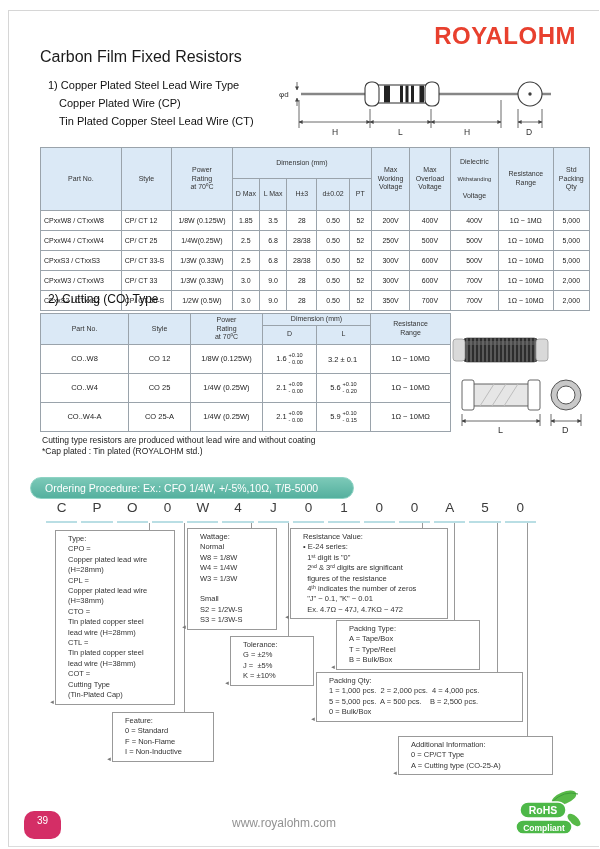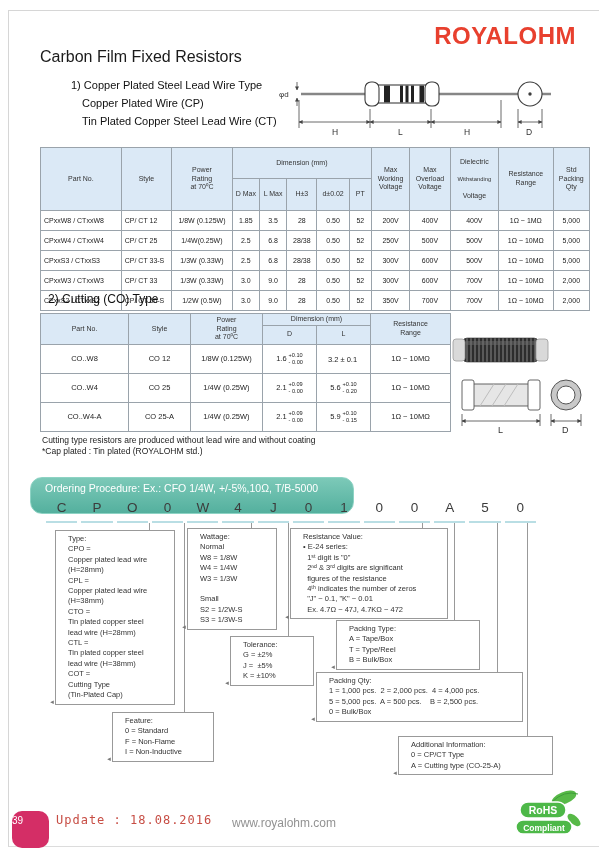--- a/index.html
+++ b/index.html
@@ -2,40 +2,40 @@
 <html><head>
 <meta charset="utf-8">
 <style>
   html,body{margin:0;padding:0;width:600px;height:849px;overflow:hidden;background:#fff;
     font-family:"Liberation Sans", sans-serif;color:#222;}
   #page{position:absolute;left:0;top:0;width:600px;height:849px;background:#fff;}
   .page-edge{position:absolute;left:8px;top:10px;width:590px;height:835px;
     border-left:1px solid #d6d6d6;border-top:1px solid #d6d6d6;border-bottom:1px solid #dcdcdc;pointer-events:none;}
   .brand{position:absolute;right:24px;top:22px;font-size:24px;font-weight:bold;color:#e8402e;letter-spacing:.5px;}
   .title{position:absolute;left:40px;top:48px;font-size:16px;color:#1a1a1a;}
-  .sec1{position:absolute;left:48px;top:76px;font-size:11px;line-height:18px;color:#111;margin-left:23px;}
+  .sec1{position:absolute;left:48px;top:76px;font-size:11px;line-height:18px;color:#111;}
   .sec1 .ind{padding-left:11px;}
   .sec2{position:absolute;left:48px;top:292px;font-size:12px;color:#111;}
   
   table{border-collapse:collapse;table-layout:fixed;position:absolute;background:#fff;}
   .t1{left:40px;top:147px;width:550px;}
   .t2{left:40px;top:313px;width:410px;}
   th,td{border:1px solid #9aa3ab;font-weight:normal;text-align:center;vertical-align:middle;padding:1px;}
   th{background:#dbe9f6;font-size:7px;color:#333;white-space:pre-line;line-height:8.5px;}
   .t1 td{font-size:7px;height:17px;color:#222;}
   .t2 td{font-size:7.5px;height:26px;}
   .t1 .lft{text-align:left;padding-left:3px;}
   .small-h{font-size:5.8px;}
   .tolstack{display:inline-flex;flex-direction:column;font-size:5.6px;line-height:6.4px;text-align:left;
     margin-left:2px;vertical-align:middle;}
   .num{font-size:7.5px;vertical-align:middle;}
   
   .note{position:absolute;left:42px;font-size:8.5px;color:#222;line-height:11px;}
   
-  .obar{position:absolute;left:30px;top:477px;width:324px;height:37px;border-radius:12px;
+  .obar{position:absolute;left:30px;top:477px;width:324px;height:22px;border-radius:12px;
     background:linear-gradient(180deg,#7cc9b8,#54b09e);border:1px solid #8ed3c4;
     color:#fff;font-size:10.5px;line-height:21px;padding-left:14px;box-sizing:border-box;}
   
   .code-row{position:absolute;left:44px;top:500px;width:494px;display:flex;}
   .code-cell{flex:1;text-align:center;font-size:13.5px;color:#3c3c3c;padding-bottom:4px;
     border-bottom:2px solid #b9dee4;margin:0 2px;height:17px;}
   
   .obox{position:absolute;border:1px solid #999;background:#fff;padding:3px 12px;
     font-size:7.5px;line-height:10.4px;color:#333;}
   .obox div{white-space:pre;min-height:10.4px;}
@@ -43,22 +43,22 @@
   .conn{position:absolute;width:0;border-left:1px solid #999;}
   #box-type{left:55px;top:530px;width:94px;}
   #box-feature{left:112px;top:712px;width:76px;}
   #box-wattage{left:187px;top:528px;width:64px;}
   #box-tolerance{left:230px;top:636px;width:58px;}
   #box-resistance{left:290px;top:528px;width:132px;}
   #box-packtype{left:336px;top:620px;width:118px;}
   #box-packqty{left:316px;top:672px;width:181px;}
   #box-addinfo{left:398px;top:736px;width:129px;}
   
-  .page-badge{position:absolute;left:12px;top:811px;width:37px;height:37px;background:#d42e66;
-    border-radius:10px;color:#fff;font-size:10px;line-height:20px;}
+  .page-badge{position:absolute;left:24px;top:811px;width:37px;height:28px;background:#d42e66;
+    border-radius:10px;color:#fff;font-size:10px;line-height:20px;text-align:center;}
   .update{position:absolute;left:56px;top:813px;font-family:"DejaVu Sans Mono",monospace;
     font-size:12px;color:#c74d44;letter-spacing:1px;}
   .site{position:absolute;left:232px;top:816px;font-size:12px;color:#929292;}
   svg{position:absolute;overflow:visible;}
   #dia1{left:273px;top:76px;}
   #dia2{left:448px;top:318px;}
   #rohs{left:516px;top:788px;}
 </style>
 </head>
 <body>
@@ -452,21 +452,20 @@
       <div>5 = 5,000 pcs.  A = 500 pcs.    B = 2,500 pcs.</div>
       <div>0 = Bulk/Box</div>
     </div>
   <div class="obox" id="box-addinfo">
       <div>Additional Information:</div>
       <div>0 = CP/CT Type</div>
       <div>A = Cutting type (CO-25-A)</div>
     </div>
 
   <div class="page-badge">39</div>
-  <div class="update">Update : 18.08.2016</div>
   <div class="site">www.royalohm.com</div>
 
   <svg id="rohs" width="68" height="56" viewBox="0 0 68 56">
     <g>
       <ellipse cx="48" cy="10" rx="13" ry="6" transform="rotate(-22 48 10)" fill="#57b947"></ellipse>
       <path d="M36,14 Q48,2 62,6" stroke="#3f9e3a" stroke-width="1" fill="none"></path>
       <ellipse cx="58" cy="32" rx="8" ry="4" transform="rotate(42 58 32)" fill="#57b947"></ellipse>
     </g>
     <rect x="4" y="14" width="46" height="16" rx="8" fill="#4db848" stroke="#ffffff" stroke-width="1.4"></rect>
     <text x="27" y="26" font-size="10.5" font-weight="bold" fill="#fff" text-anchor="middle">RoHS</text>

